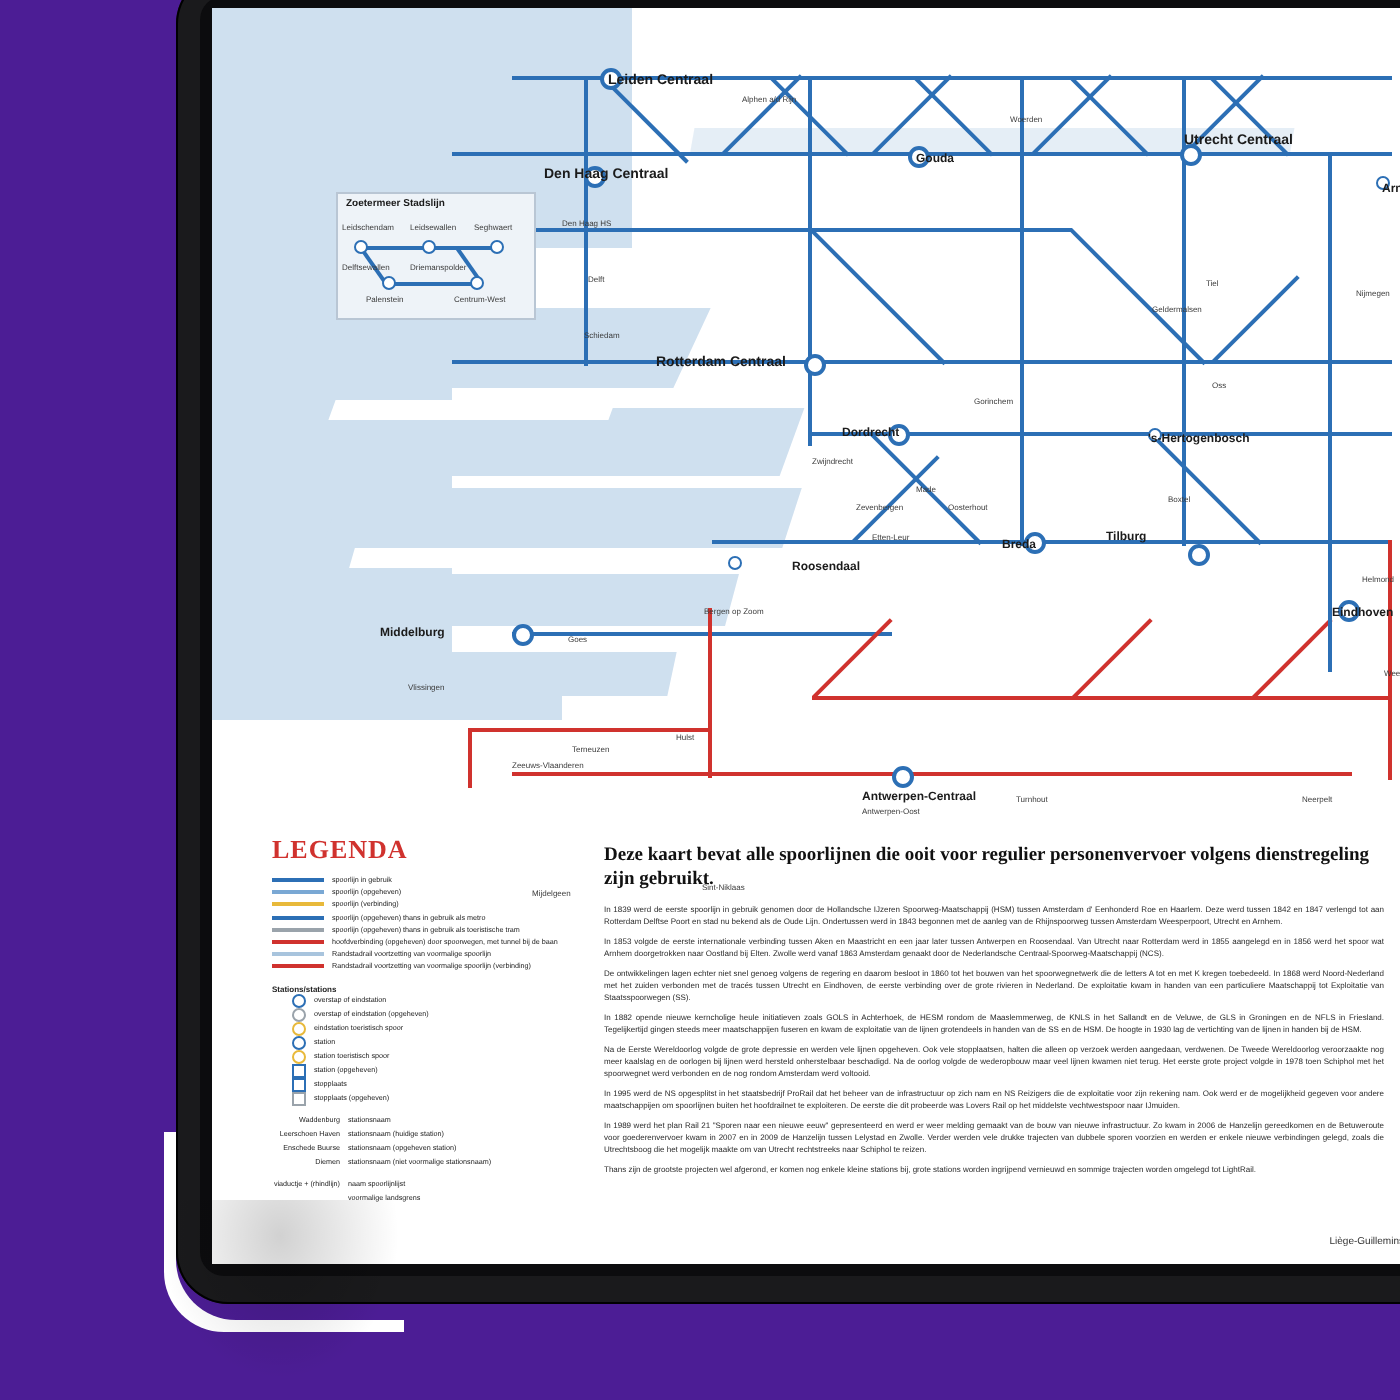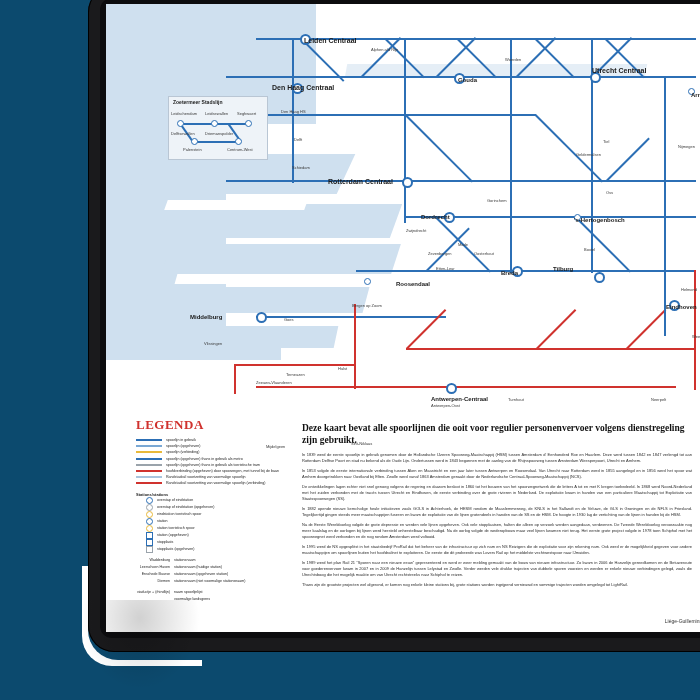--- a/index.html
+++ b/index.html
@@ -4,21 +4,21 @@
 <style>
   html,body{margin:0;padding:0;}
   body{
     width:700px;height:700px;overflow:hidden;
     background:#ffffff;
     font-family:"Liberation Sans", sans-serif;
   }
   
   #device{
     position:absolute;left:0;top:0;width:700px;height:700px;
-    background:#0c4a6e;
+    background:#4c1d95;
   }
   .bezel{
     position:absolute;
     left:88px;top:-14px;width:640px;height:666px;
     background:#1a1a1c;
     border-radius:26px 0 0 26px;
     box-shadow:0 0 0 1px #000 inset;
   }
   .bezel-inner{
     position:absolute;

